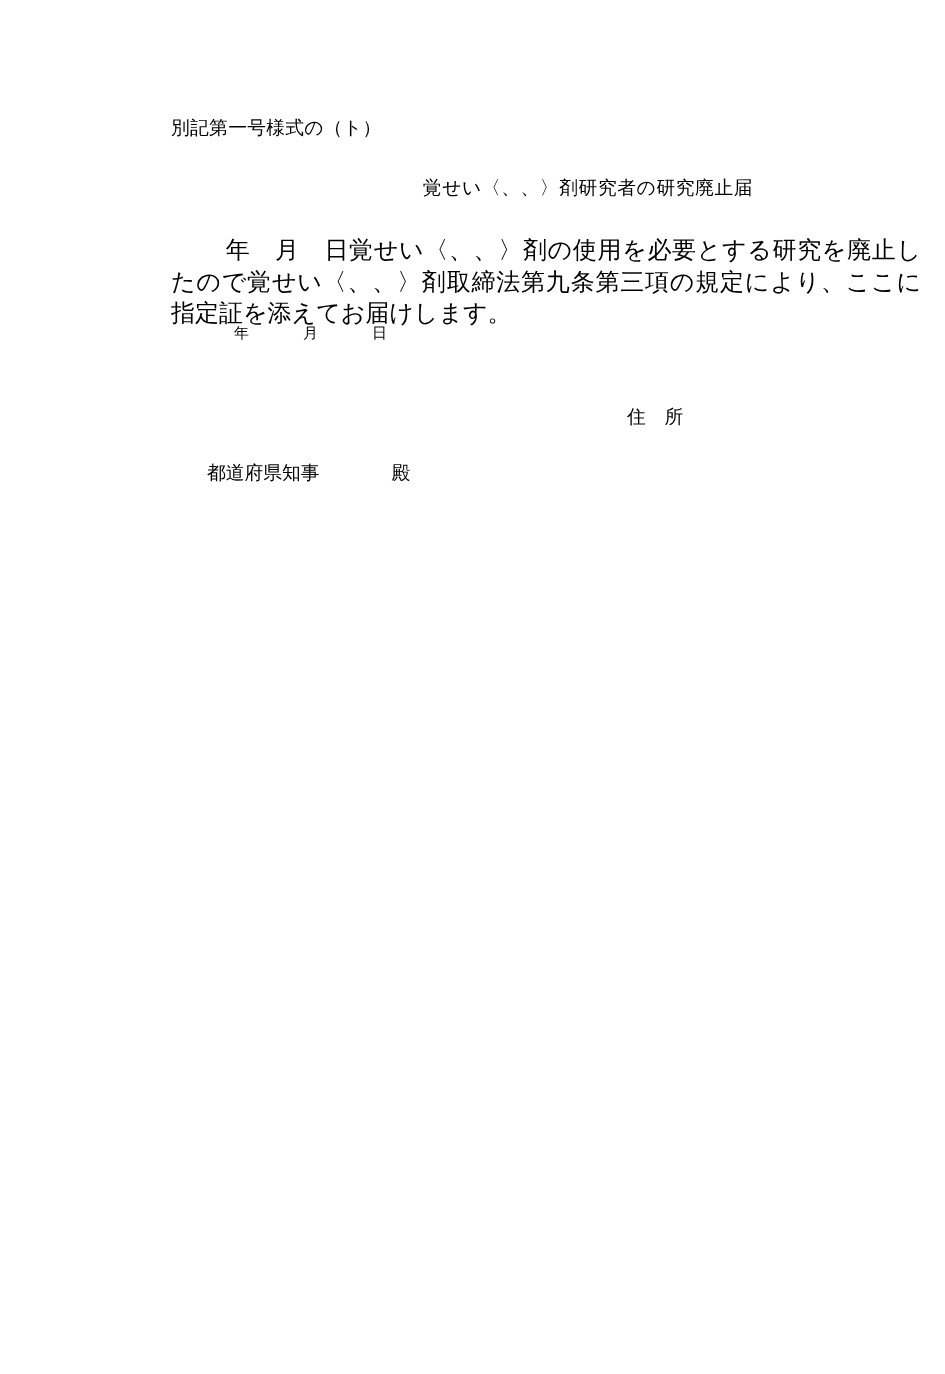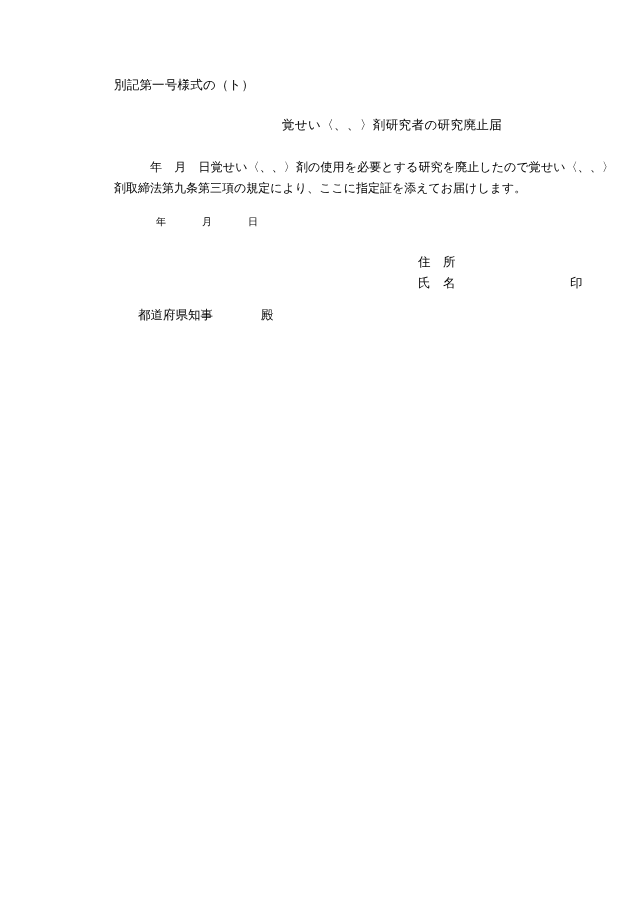--- a/index.html
+++ b/index.html
@@ -40,21 +40,21 @@
     letter-spacing: 0.4px;
     padding-left: 58px;
     box-sizing: border-box;
     white-space: nowrap;
   }
   .body-block {
     position: absolute;
     left: 66px;
     top: 157px;
     width: 500px;
-    font-size: 12px;
+    font-size: 16px;
     line-height: 21px;
     text-align: justify;
     text-justify: inter-ideograph;
   }
   .body-block .indent {
     display: inline-block;
     width: 36px;
   }
   .date-line {
     position: absolute;
@@ -62,21 +62,21 @@
     top: 215px;
     font-size: 10px;
     white-space: nowrap;
   }
   .date-line .sp-a { display: inline-block; width: 42px; }
   .date-line .sp-b { display: inline-block; width: 36px; }
   .date-line .sp-c { display: inline-block; width: 36px; }
   .signature-block {
     position: absolute;
     left: 370px;
-    top: 252px;
+    top: 268px;
     font-size: 12.5px;
     line-height: 21px;
     width: 200px;
   }
   .sig-row {
     position: relative;
     height: 21px;
     white-space: nowrap;
   }
   .seal {
@@ -109,23 +109,19 @@
   </div>
 
   <div class="date-line">
     <span class="sp-a"></span><span>年</span><span class="sp-b"></span><span>月</span><span class="sp-c"></span><span>日</span>
   </div>
 
   <div class="signature-block">
     <div class="sig-row">
       <span class="sig-label">住　所</span>
     </div>
-    <div class="sig-row">
-      <span class="sig-label">氏　名</span>
-      <span class="seal">印</span>
-    </div>
   </div>
 
   <div class="addressee">
     <span class="lead"></span><span>都道府県知事</span><span class="gap"></span><span>殿</span>
   </div>
 
 </div>
 
 </body></html>

